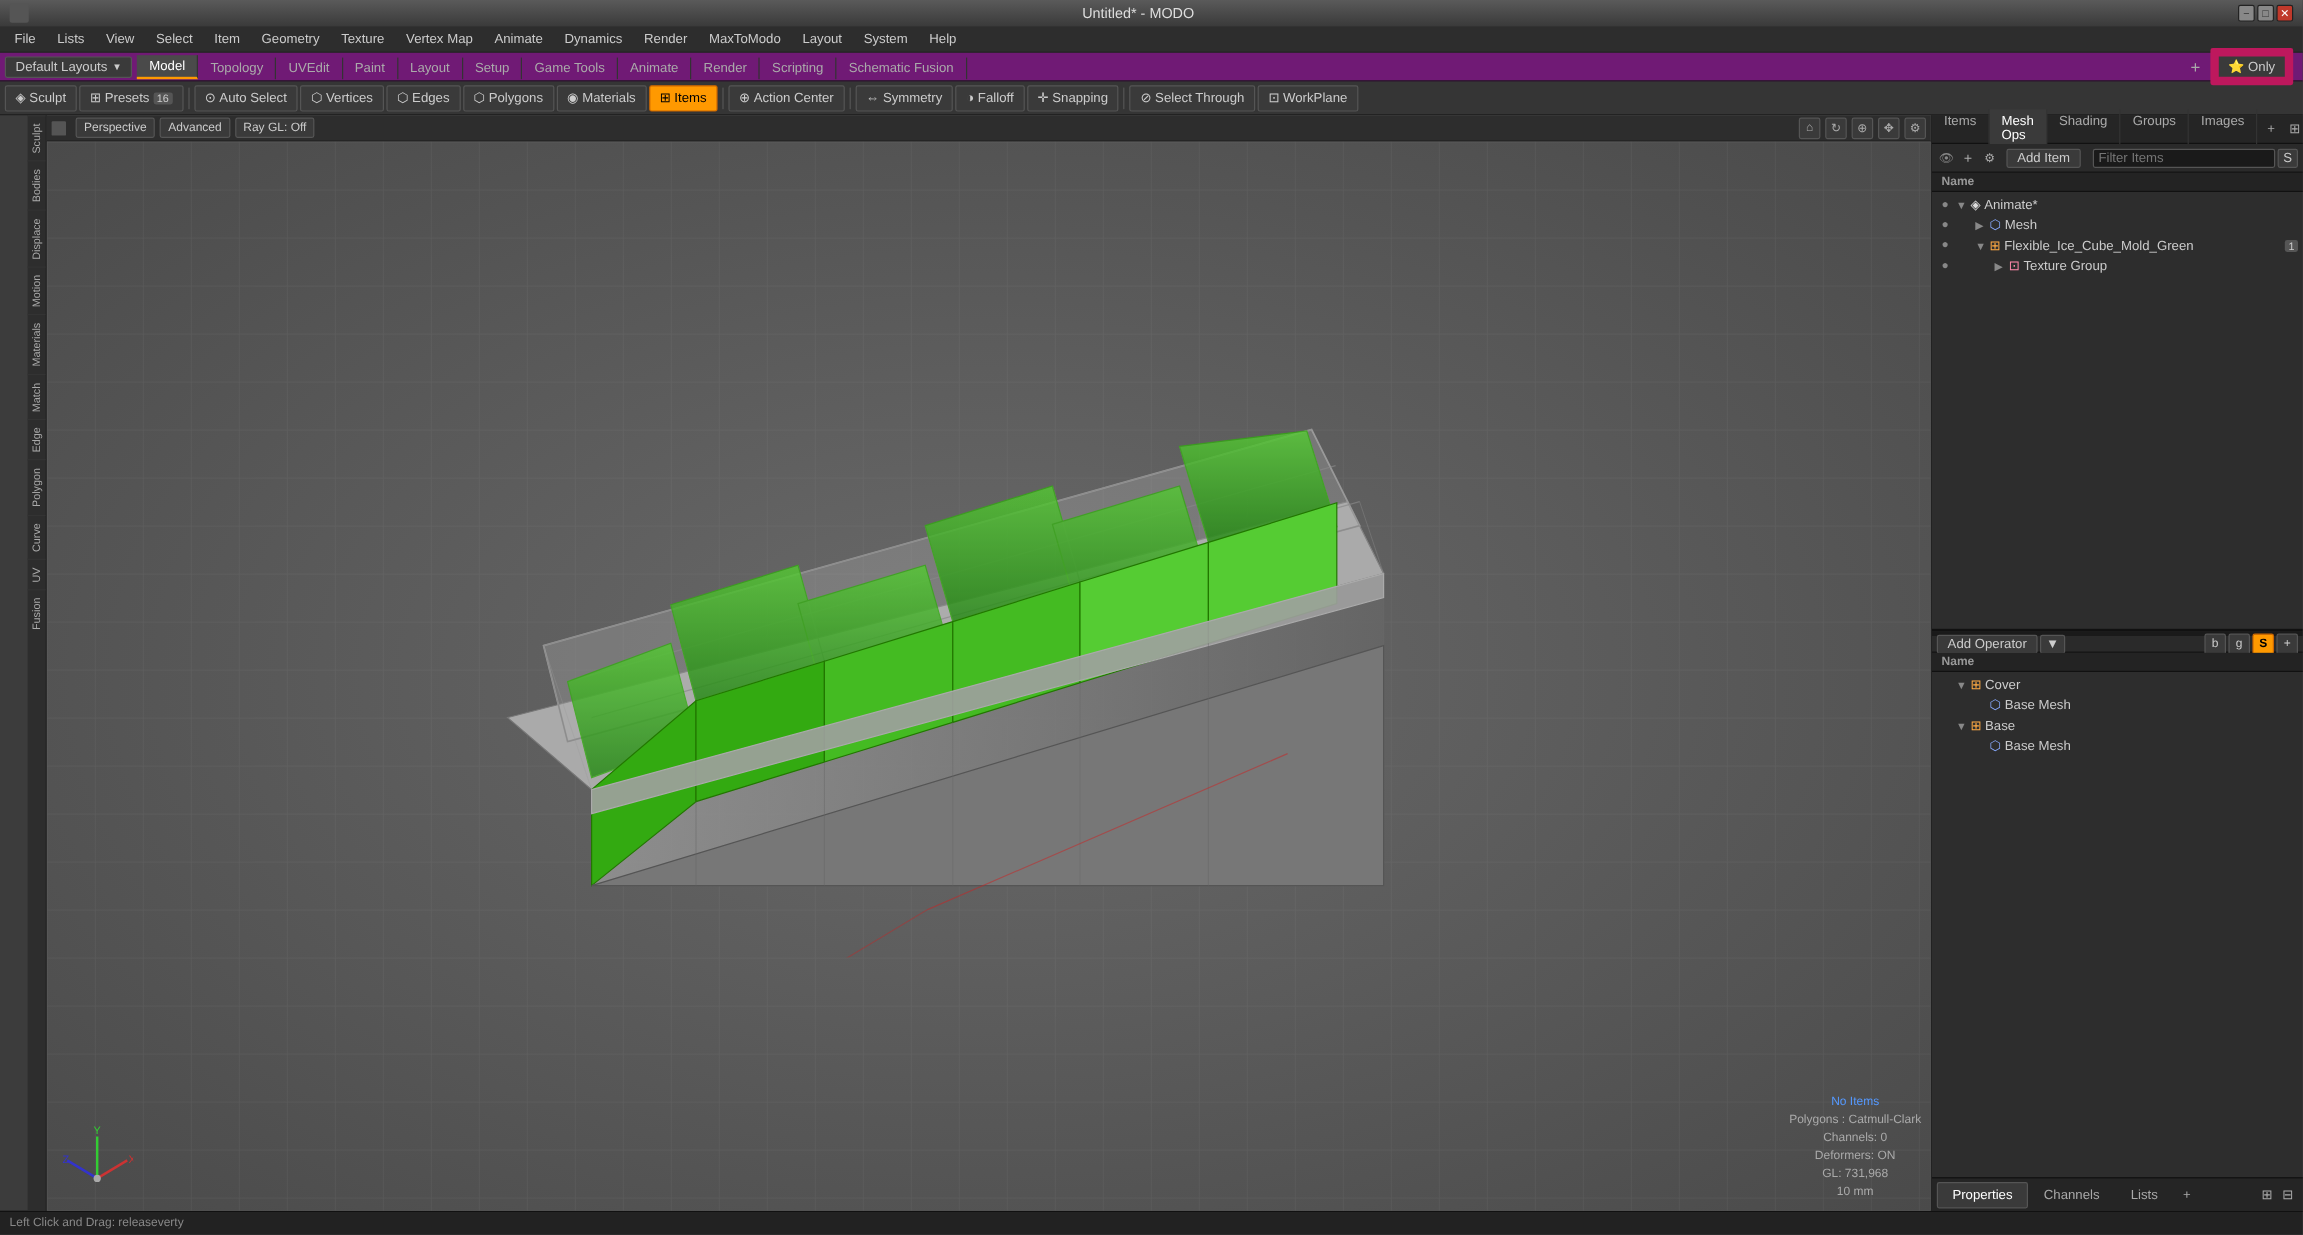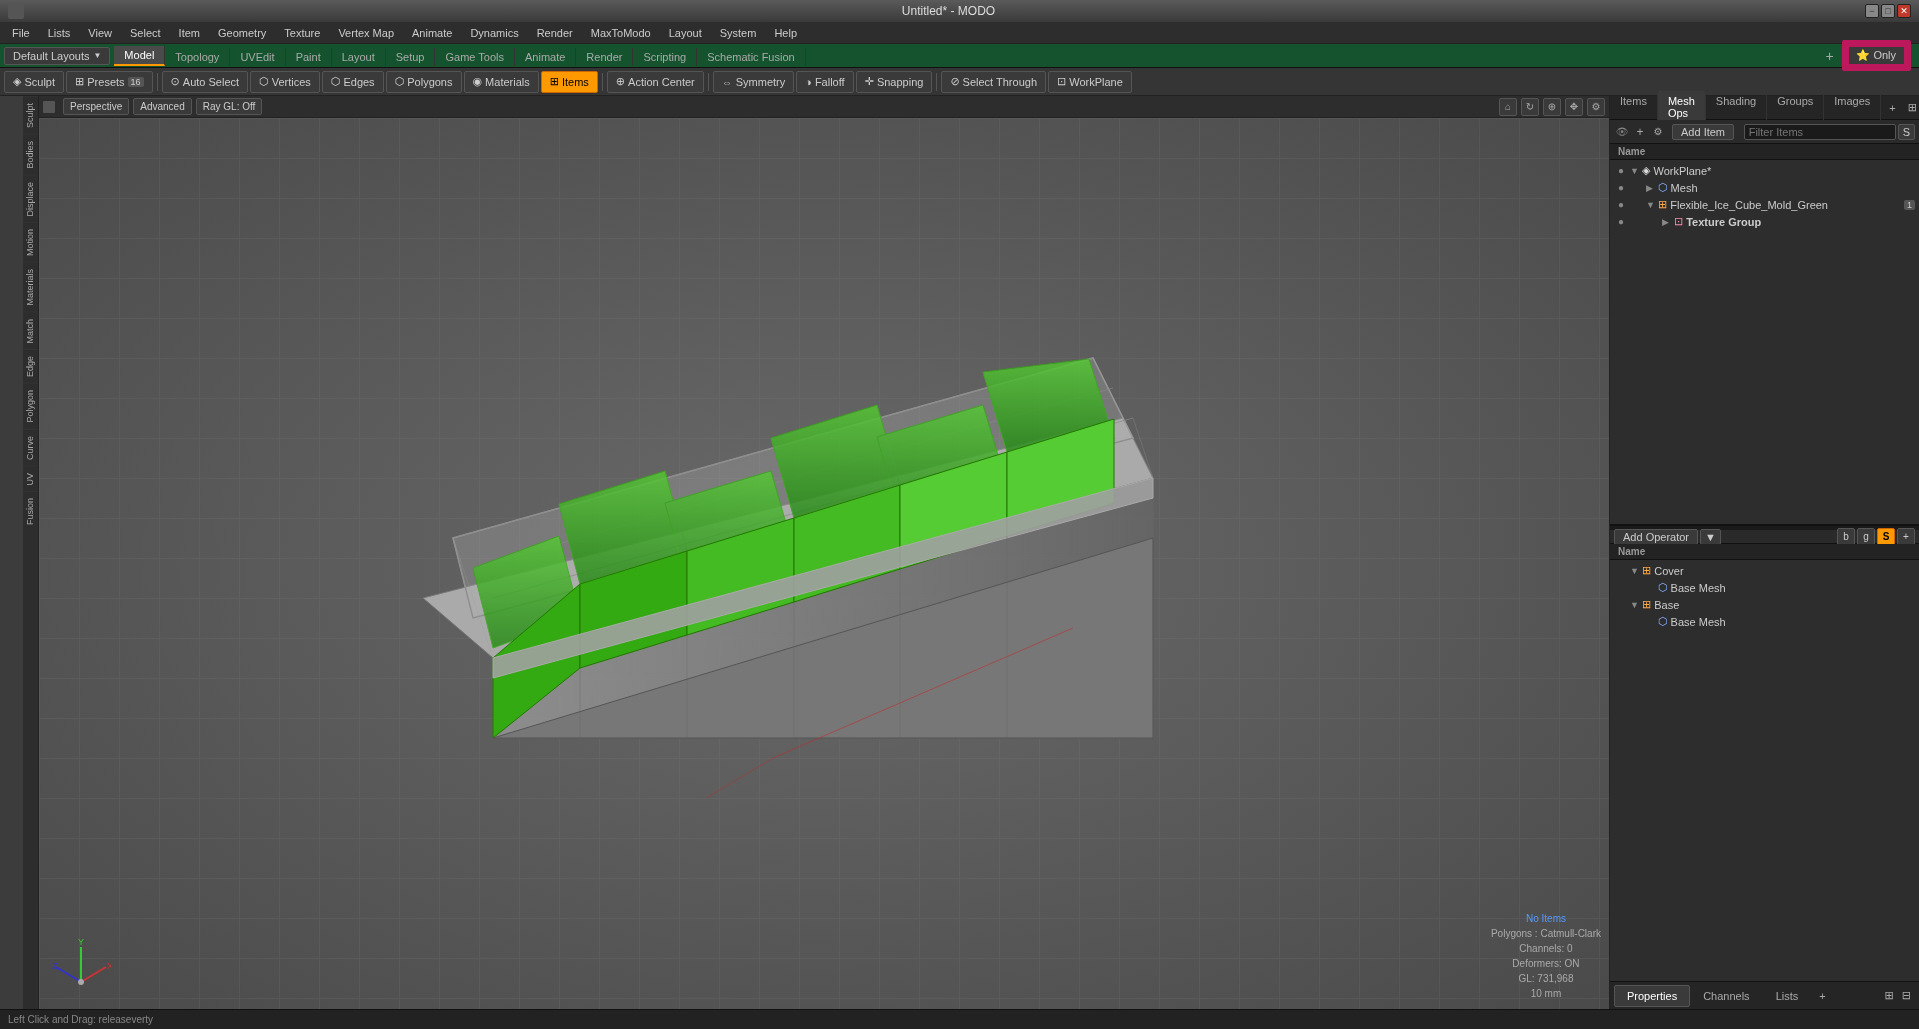--- a/index.html
+++ b/index.html
@@ -34,21 +34,21 @@
       padding: 2px 8px;
       color: #ccc;
       cursor: pointer;
       border-radius: 2px;
       font-size: 11px;
     }
 
     
     #layout-tabs {
       height: 24px;
-      background: #14532d;
+      background: #701a75;
       display: flex;
       align-items: center;
       border-bottom: 1px solid #111;
     }
     .layout-tab {
       padding: 3px 10px;
       color: #aaa;
       cursor: pointer;
       font-size: 11px;
       border-right: 1px solid #333;
@@ -636,21 +636,21 @@
       </div>
 
       <div style="padding:2px 8px;background:#232323;border-bottom:1px solid #111;color:#999;font-size:10px;font-weight:bold;">Name</div>
 
       <div id="items-tree">
       <div class="tree-row">
       <span style="width:14px;text-align:center;color:#888;font-size:10px;margin-right:2px;">●</span>
       <span style="display:inline-block;width:0px;"></span>
       <span style="color:#888;margin-right:2px;font-size:9px;width:10px;">▼</span>
       <span style="color:#ddd;margin-right:3px;">◈</span>
-      <span style="flex:1;">WorkPlane*</span>
+      <span style="flex:1;">Animate*</span>
 
     </div>
           <div class="tree-row">
       <span style="width:14px;text-align:center;color:#888;font-size:10px;margin-right:2px;">●</span>
       <span style="display:inline-block;width:16px;"></span>
       <span style="color:#888;margin-right:2px;font-size:9px;width:10px;">▶</span>
       <span style="color:#88aaff;margin-right:3px;">⬡</span>
       <span style="flex:1;">Mesh</span>
 
     </div>
@@ -660,21 +660,21 @@
       <span style="color:#888;margin-right:2px;font-size:9px;width:10px;">▼</span>
       <span style="color:#ffaa44;margin-right:3px;">⊞</span>
       <span style="flex:1;">Flexible_Ice_Cube_Mold_Green</span>
       <span style="background:#555;border-radius:2px;padding:0 3px;font-size:9px;margin-left:3px;">1</span>
     </div>
           <div class="tree-row">
       <span style="width:14px;text-align:center;color:#888;font-size:10px;margin-right:2px;">●</span>
       <span style="display:inline-block;width:32px;"></span>
       <span style="color:#888;margin-right:2px;font-size:9px;width:10px;">▶</span>
       <span style="color:#ff88aa;margin-right:3px;">⊡</span>
-      <span style="flex:1;font-weight:bold;">Texture Group</span>
+      <span style="flex:1;">Texture Group</span>
 
     </div>
         </div>
     </div>
 
     <div class="right-panel-resize"></div>
 
     <div id="right-bottom">
 
       <div id="operators-toolbar">

